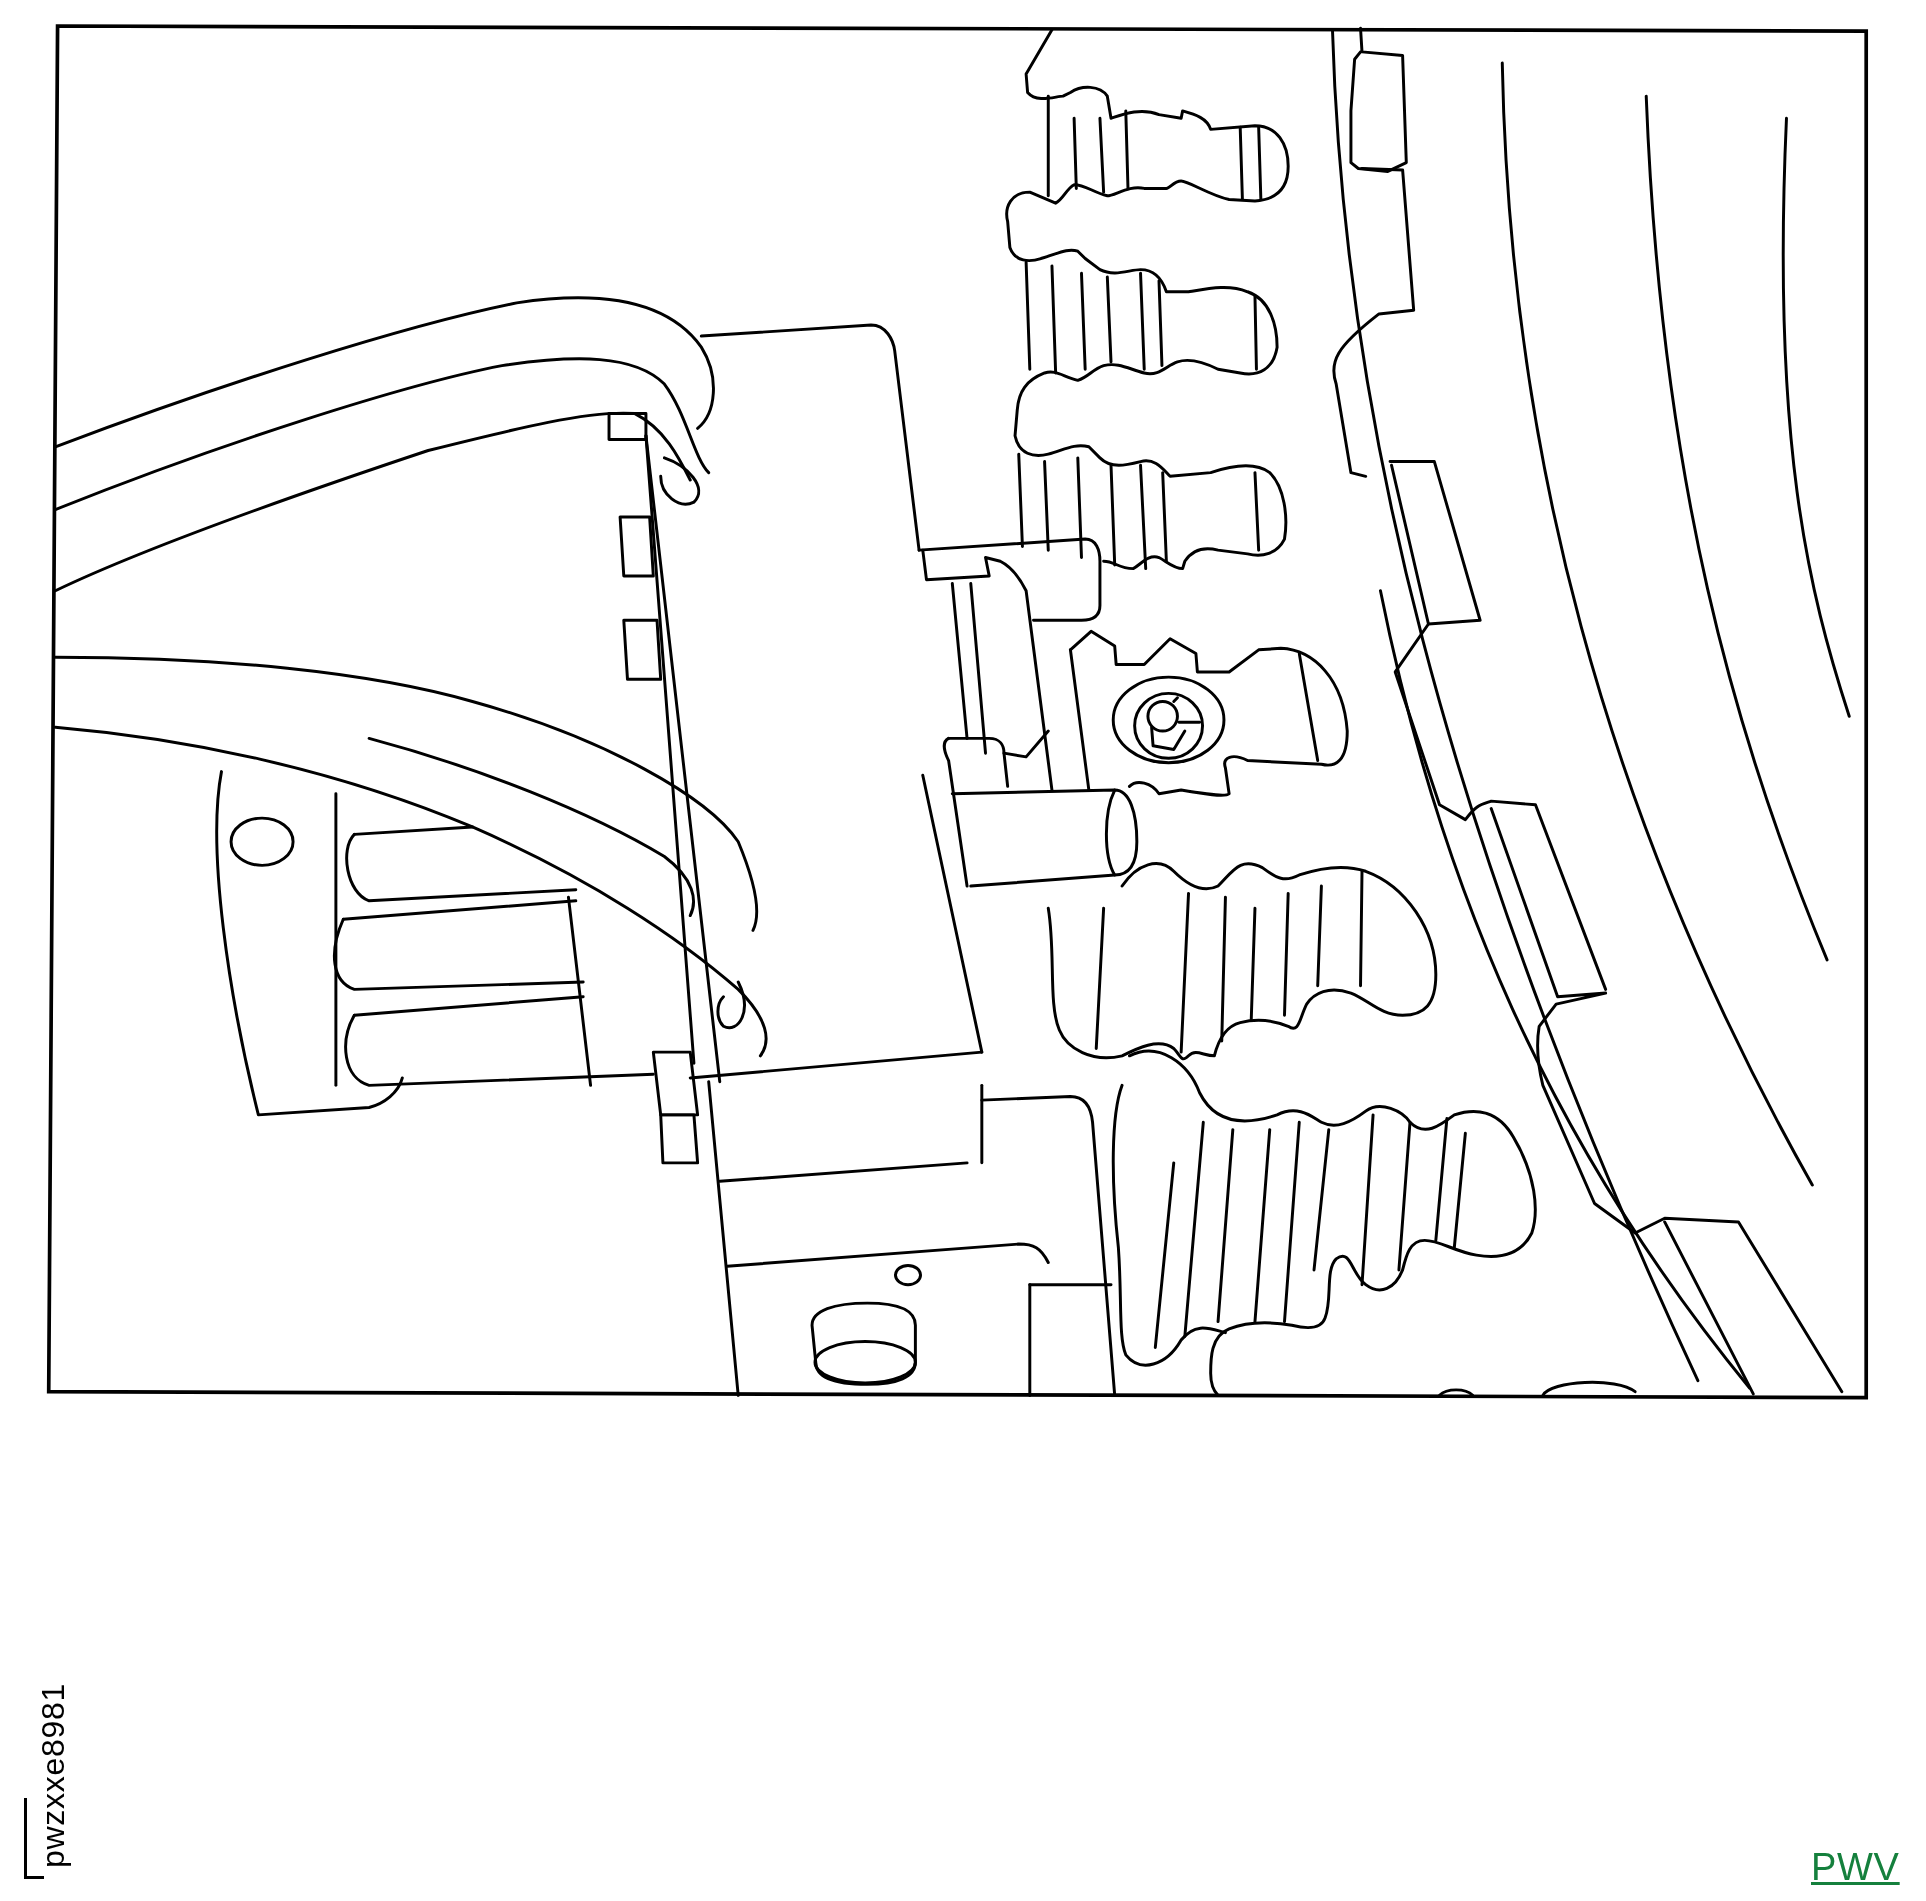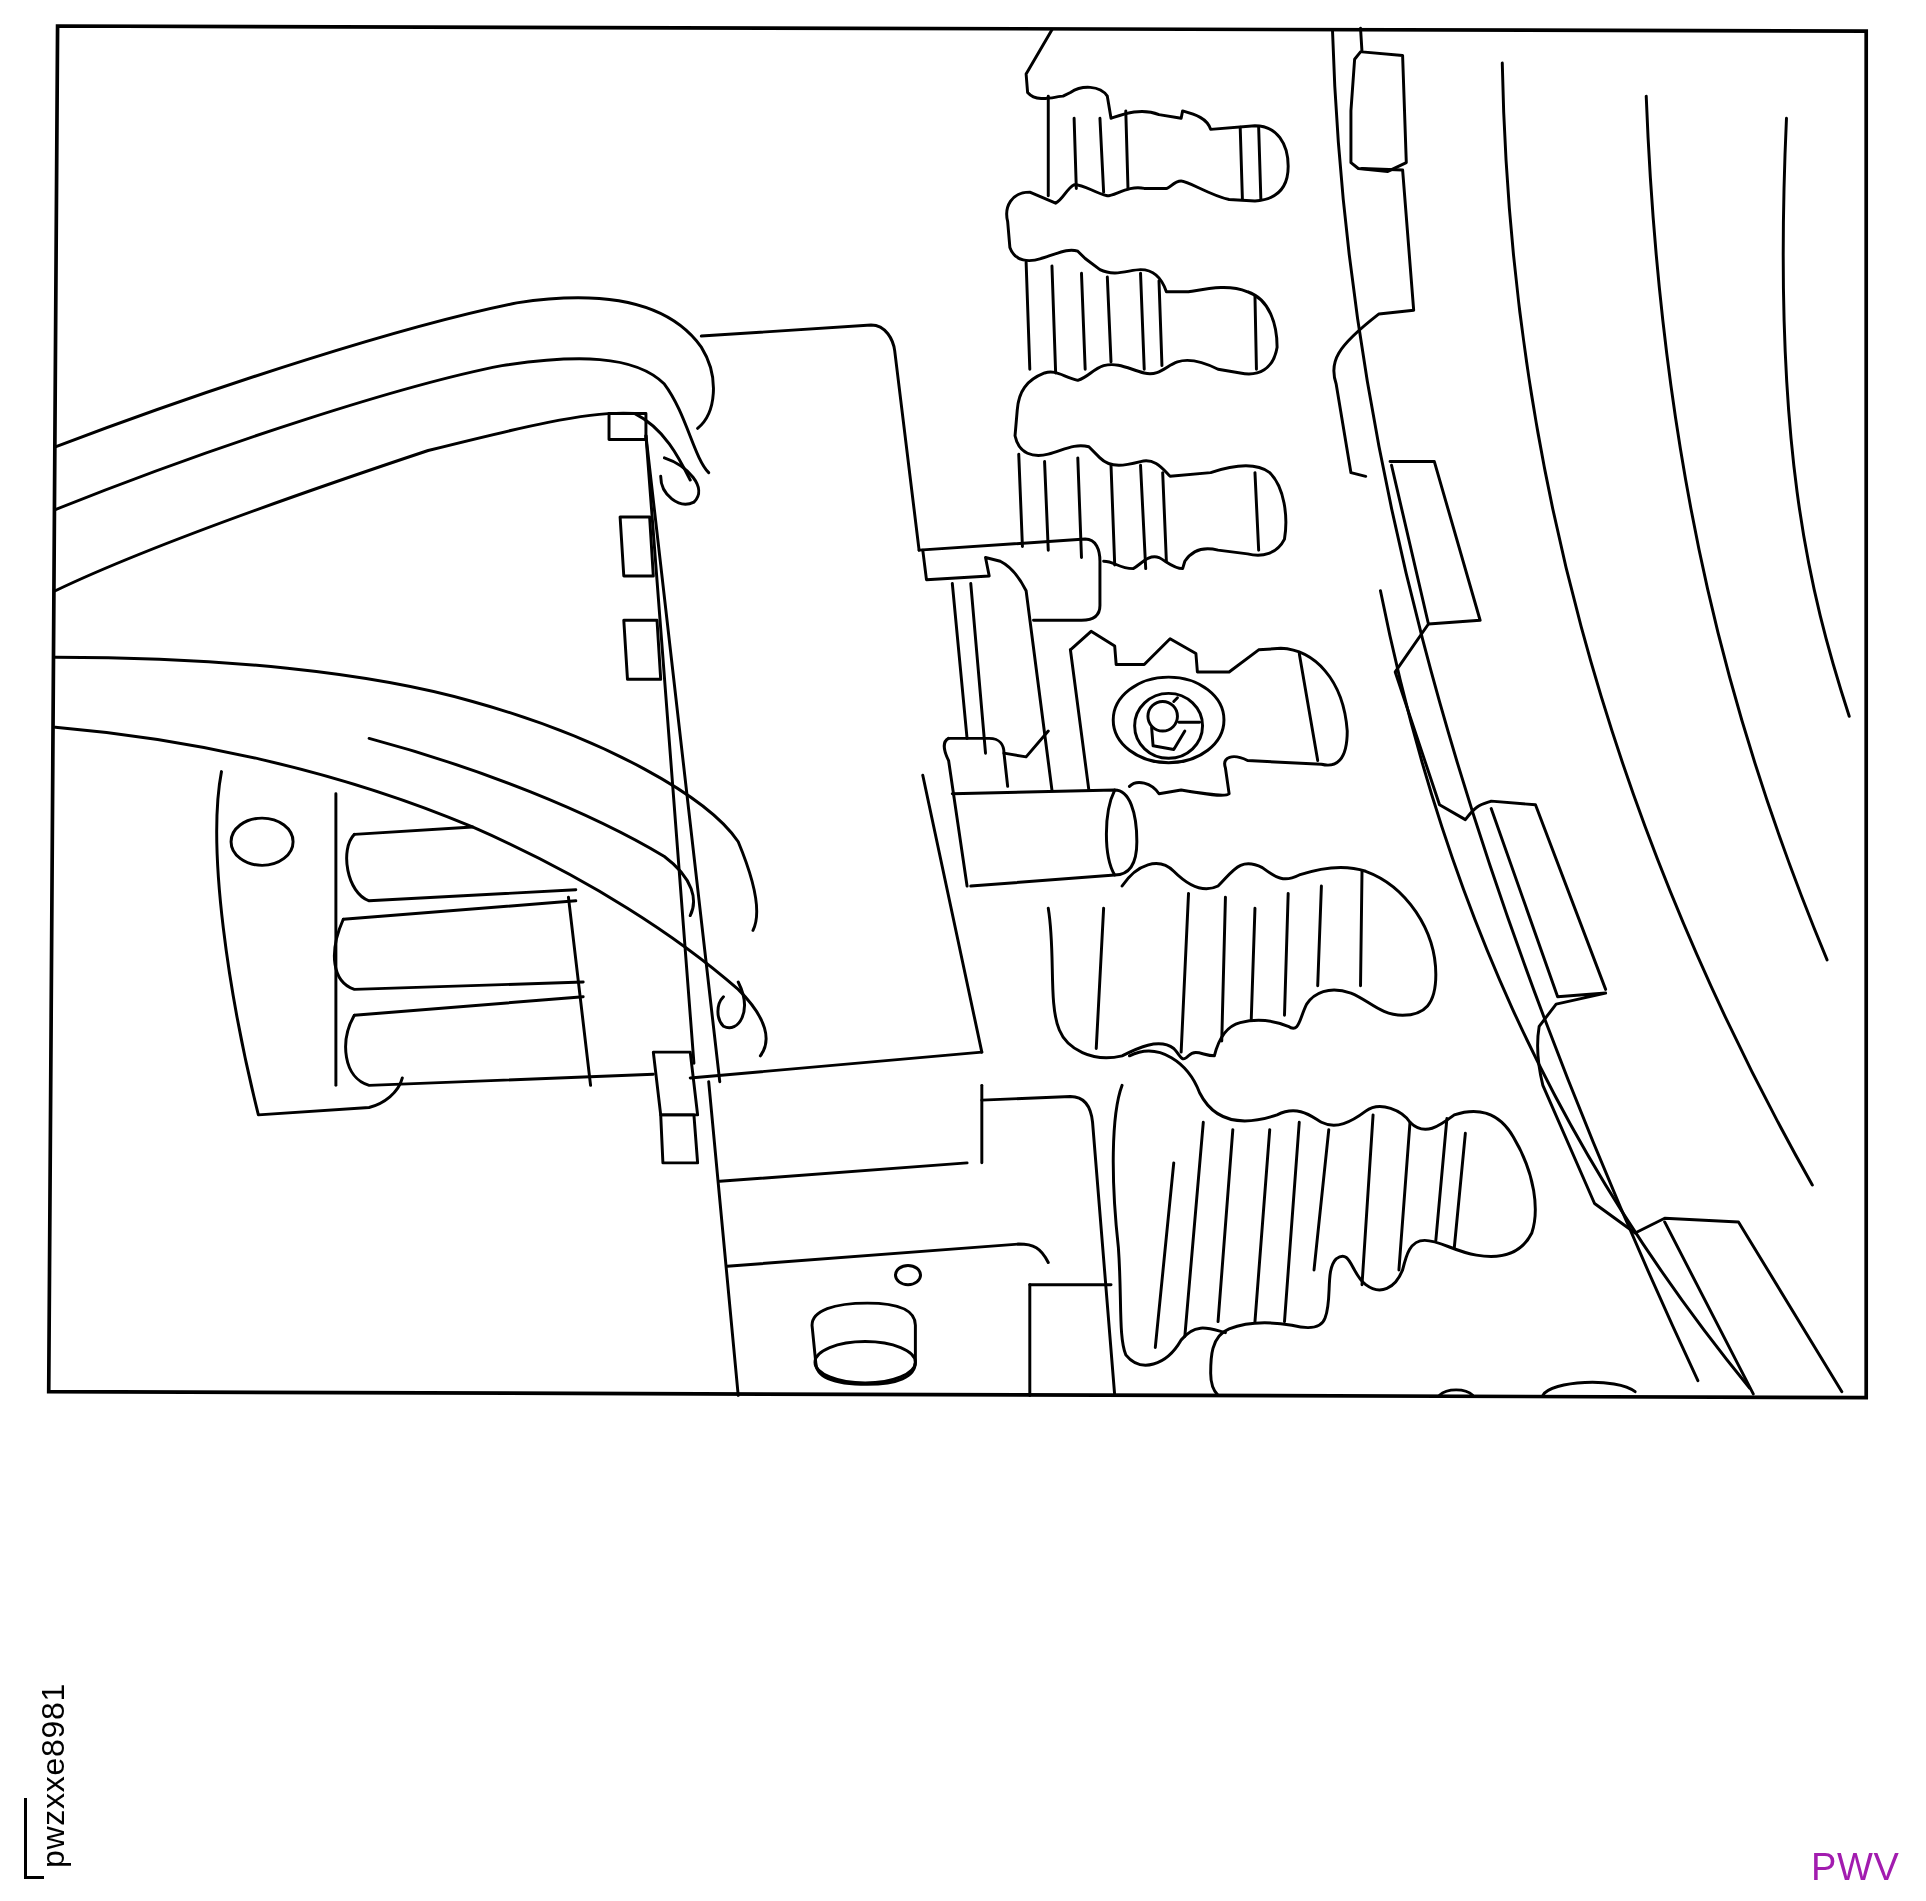--- a/index.html
+++ b/index.html
@@ -3,21 +3,21 @@
   <meta charset="utf-8">
   <style>
     html, body { margin: 0; padding: 0; background: #ffffff; }
     body { width: 1926px; height: 1902px; position: relative; overflow: hidden; font-family: "Liberation Sans", sans-serif; }
     .illustration { position: absolute; left: 0; top: 0; width: 1926px; height: 1902px; }
     .illustration svg { width: 1926px; height: 1902px; display: block; }
     .ln { fill: none; stroke: #000000; stroke-width: 4; stroke-linejoin: round; stroke-linecap: round; }
     .frame { fill: none; stroke: #000000; stroke-width: 5; }
     .fig-id-text { position: absolute; left: 35px; top: 1868px; transform: rotate(-90deg); transform-origin: 0 0; font-size: 32px; color: #000; white-space: nowrap; letter-spacing: 0.7px; }
     .fig-id-bracket { position: absolute; left: 23.6px; top: 1798px; width: 20.7px; height: 81px; border-left: 3.7px solid #000; border-bottom: 3.7px solid #000; box-sizing: border-box; }
-    .code-label { position: absolute; left: 1811px; top: 1846px; font-size: 38px; color: #a21caf; letter-spacing: 0.7px; }
+    .code-label { position: absolute; left: 1811px; top: 1846px; font-size: 38px; color: #15803d; letter-spacing: 0.7px; text-decoration: underline; }
   </style>
 </head>
 <body>
 
 <div class="illustration">
   <svg viewBox="0 0 2609 2576" xmlns="http://www.w3.org/2000/svg">
 
     <path class="frame" d="M78 35 L2528 42 L2528 1893 L66 1885 Z"></path>
 
     <g>

